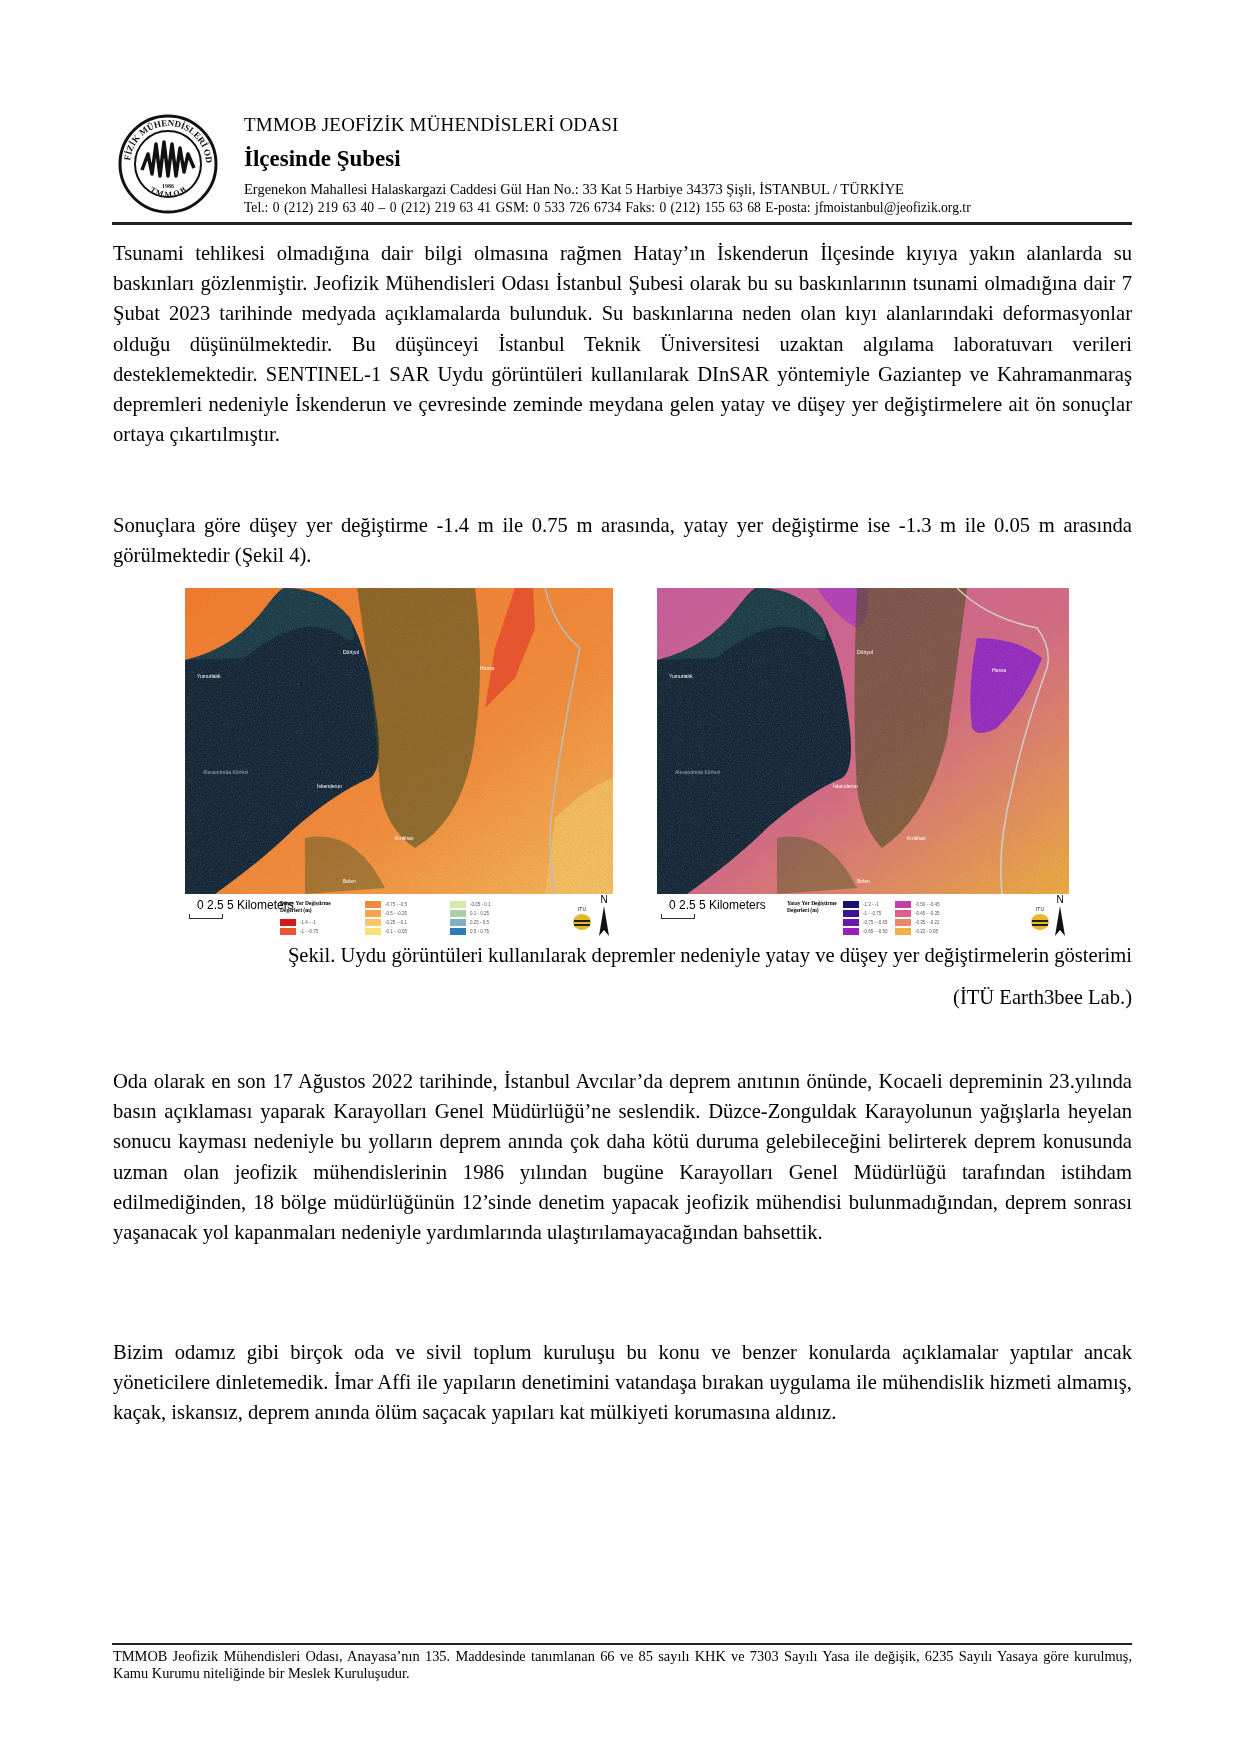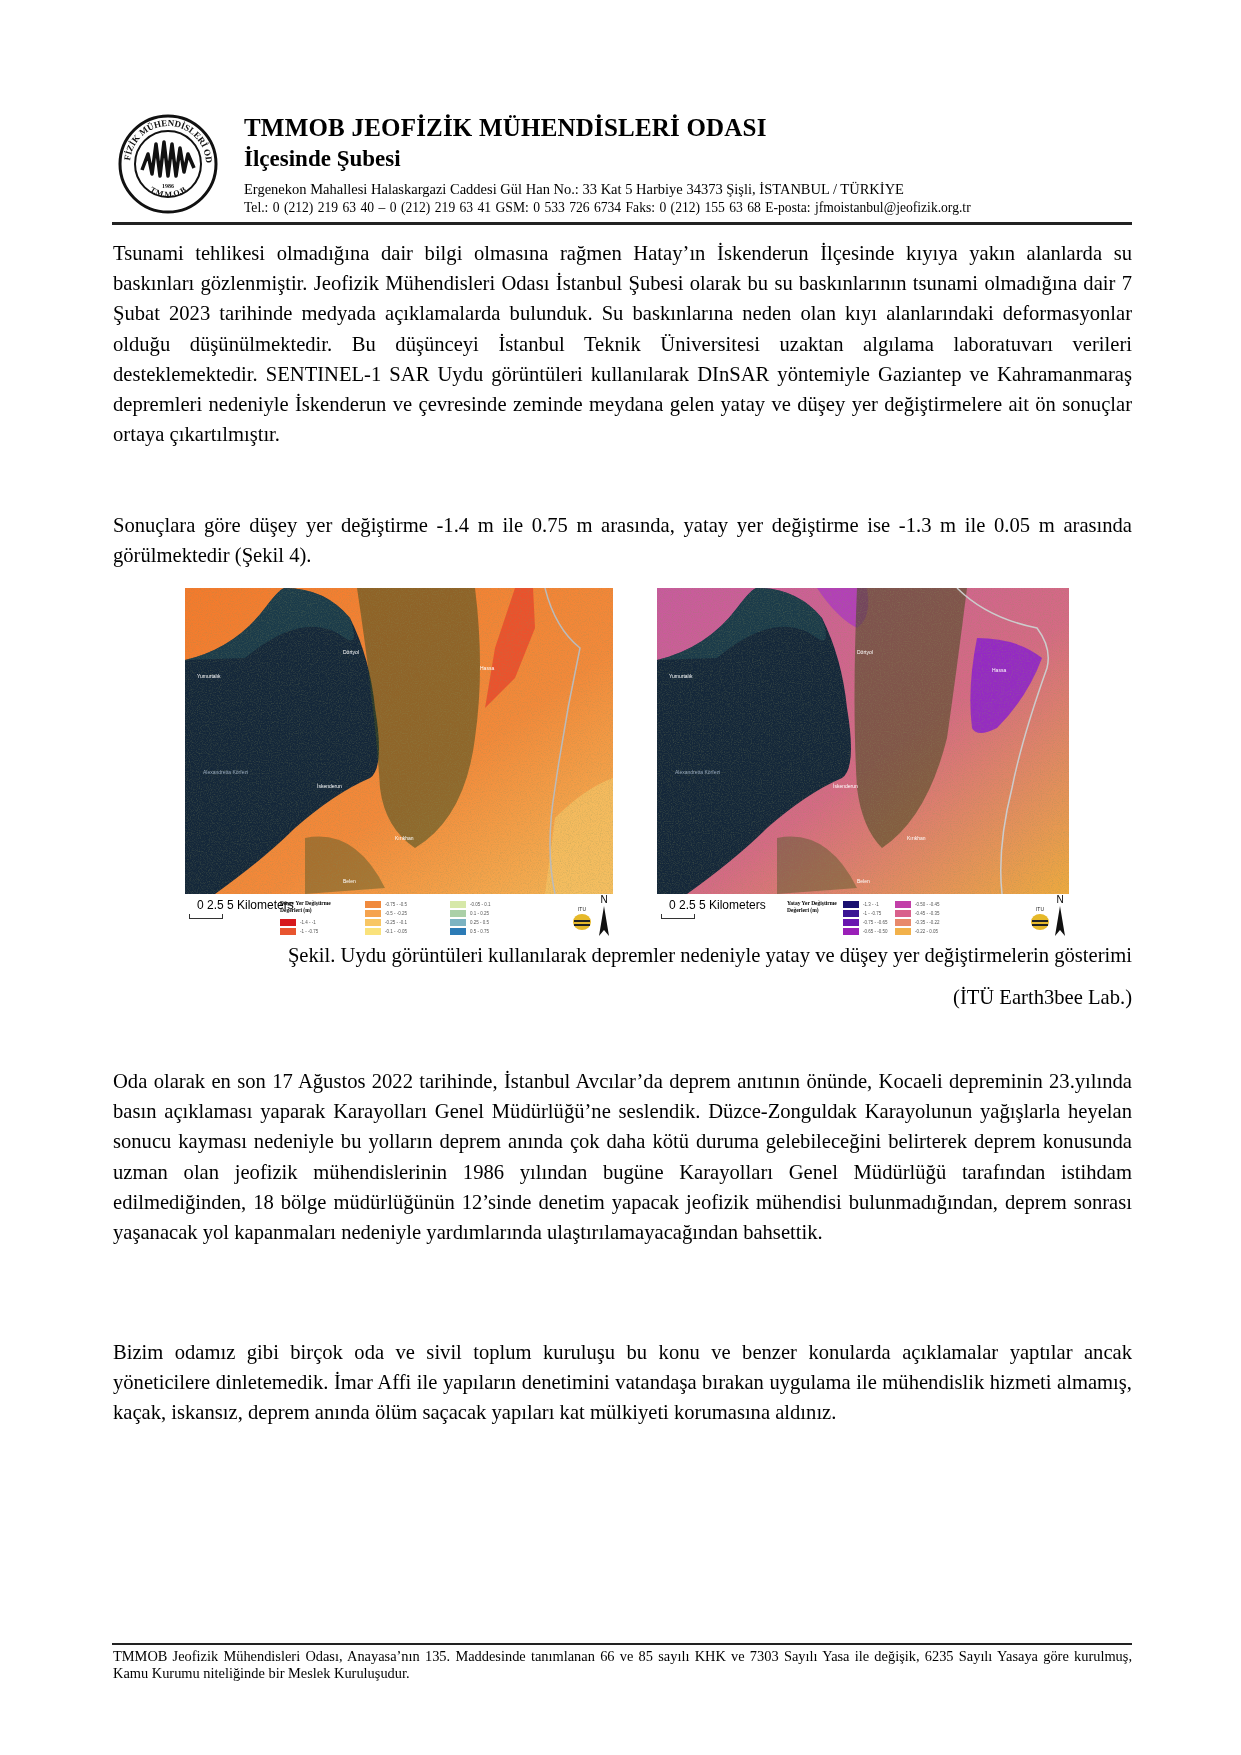--- a/index.html
+++ b/index.html
@@ -1,20 +1,20 @@
 <!DOCTYPE html>
 <html><head>
 <meta charset="utf-8">
 <style>
   html, body { margin: 0; padding: 0; background: #ffffff; }
   body { width: 1241px; height: 1755px; position: relative; font-family: "Liberation Serif", "DejaVu Serif", serif; color: #000; overflow: hidden; }
 
   .header { position: absolute; left: 112px; top: 106px; width: 1020px; height: 112px; }
   .logo { position: absolute; left: 6px; top: 8px; width: 100px; height: 100px; }
-  .h-title { position: absolute; left: 132px; top: 8px; font-size: 25px; font-weight: bold; letter-spacing: 0.2px; white-space: nowrap; }
+  .h-title { position: absolute; left: 132px; top: 8px; font-size: 19px; font-weight: normal; letter-spacing: 0.2px; white-space: nowrap; }
   .h-sub { position: absolute; left: 132px; top: 40px; font-size: 23px; font-weight: bold; white-space: nowrap; }
   .h-addr { position: absolute; left: 132px; top: 75px; font-size: 14.5px; white-space: nowrap; text-align: center; }
   .h-contact { position: absolute; left: 132px; top: 94px; font-size: 13.6px; white-space: nowrap; word-spacing: 1px; }
   .h-rule { position: absolute; left: 112px; top: 222px; width: 1020px; height: 3px; background: #222; }
 
   .para { position: absolute; left: 113px; width: 1019px; font-size: 20.6px; line-height: 30.2px; text-align: justify; }
   .p1 { top: 238px; }
   .p2 { top: 510px; }
   .p3 { top: 1066px; }
   .p4 { top: 1337px; }

